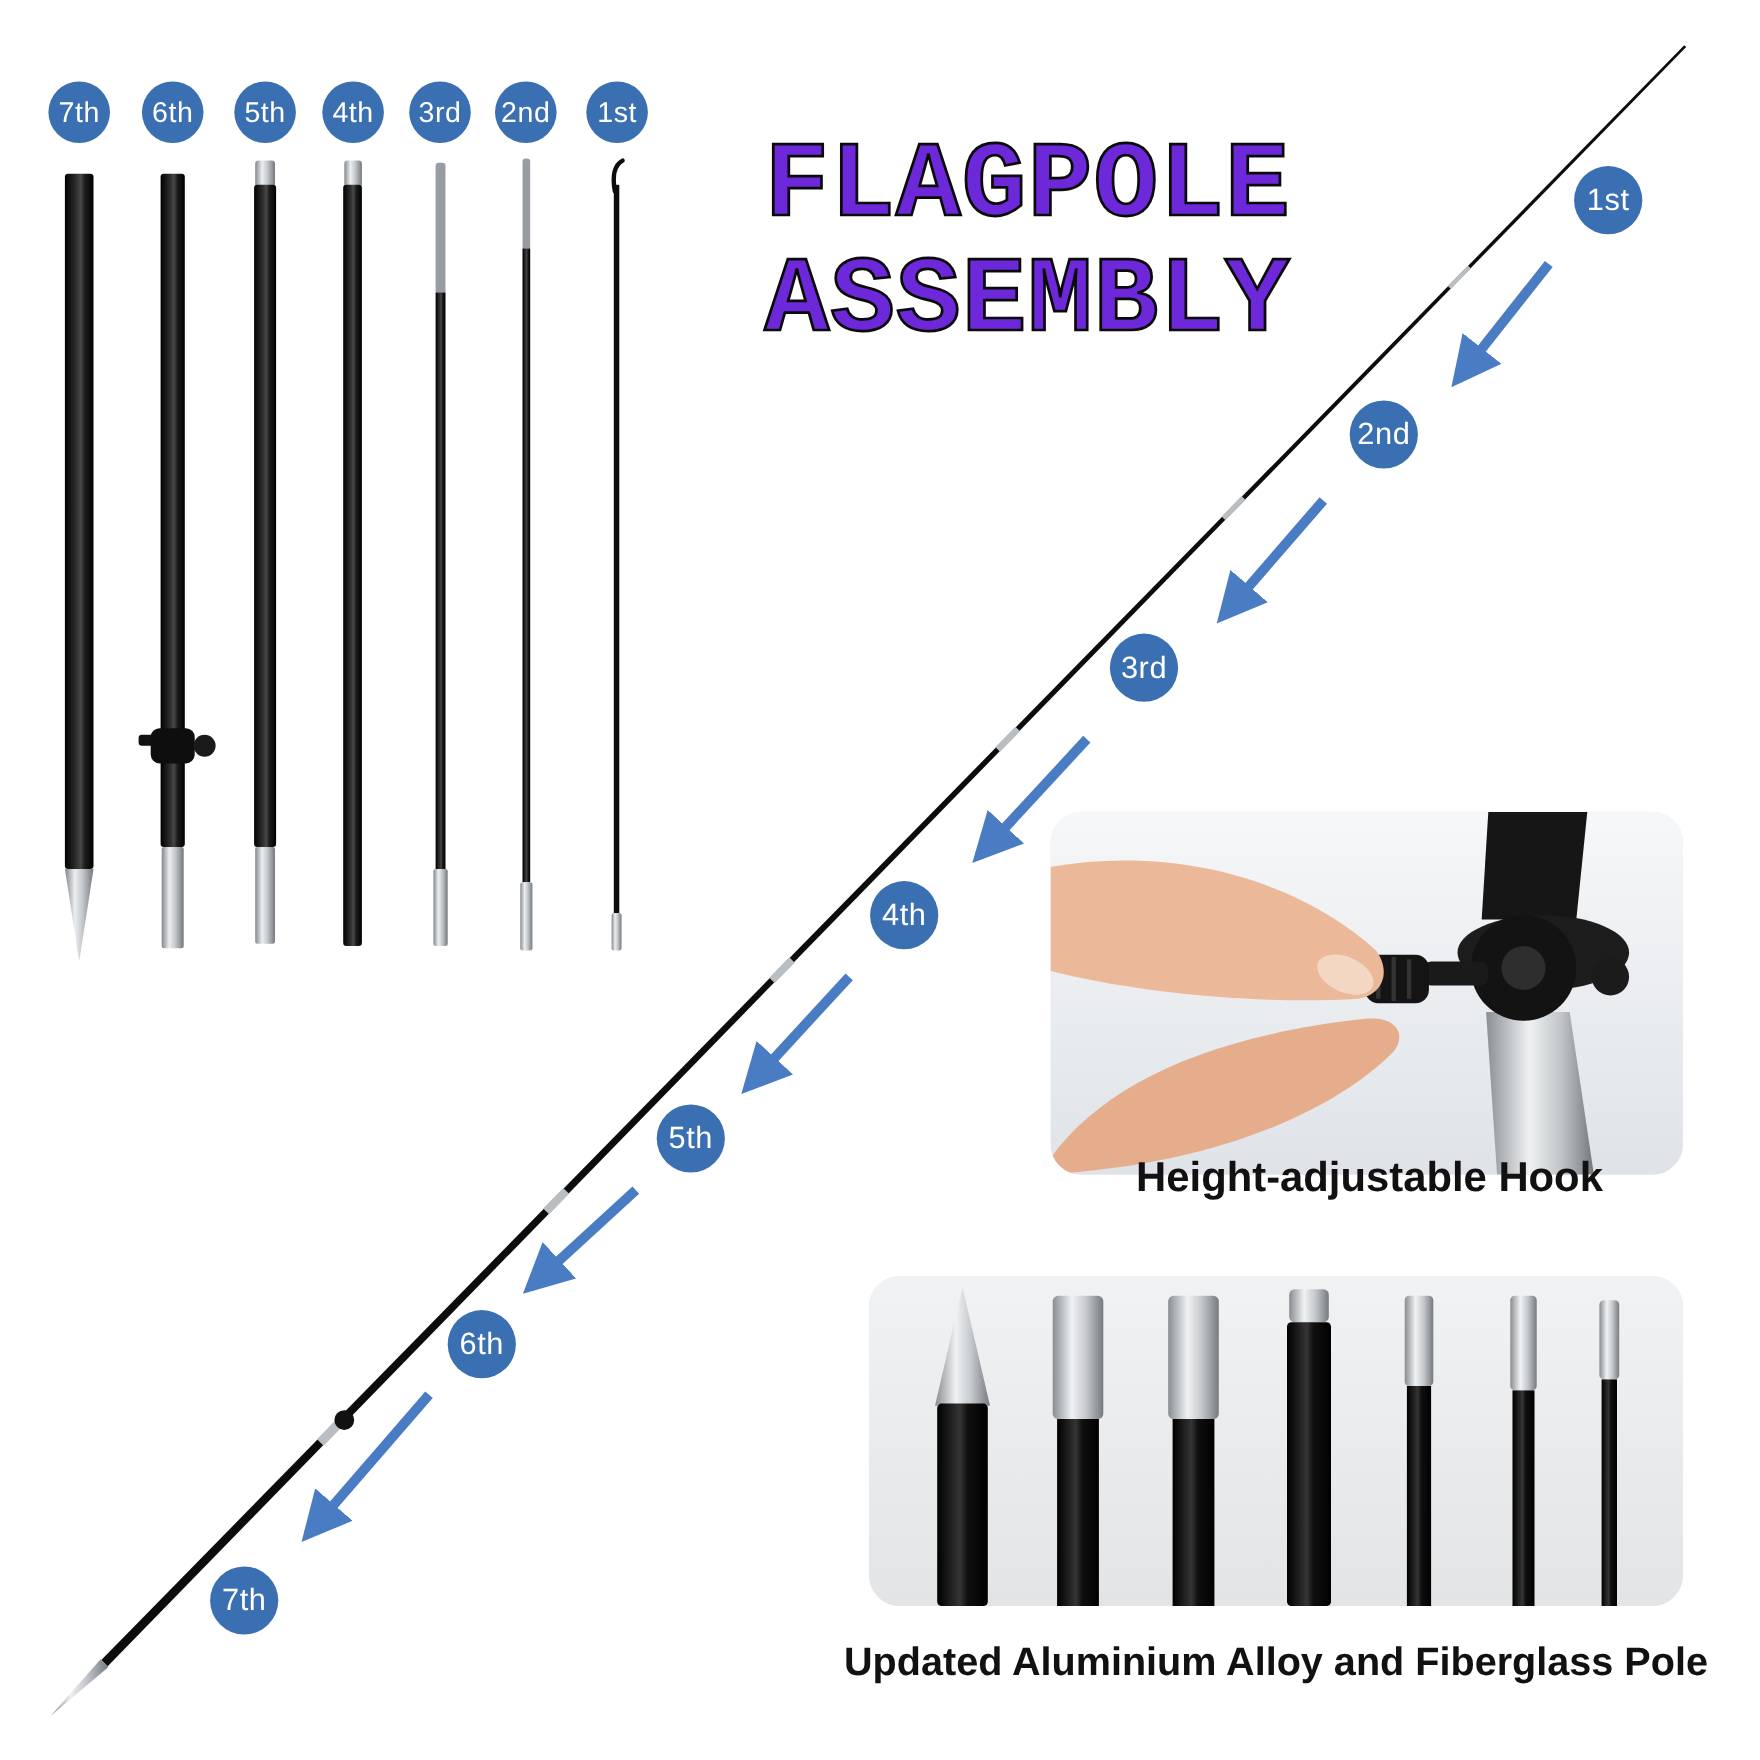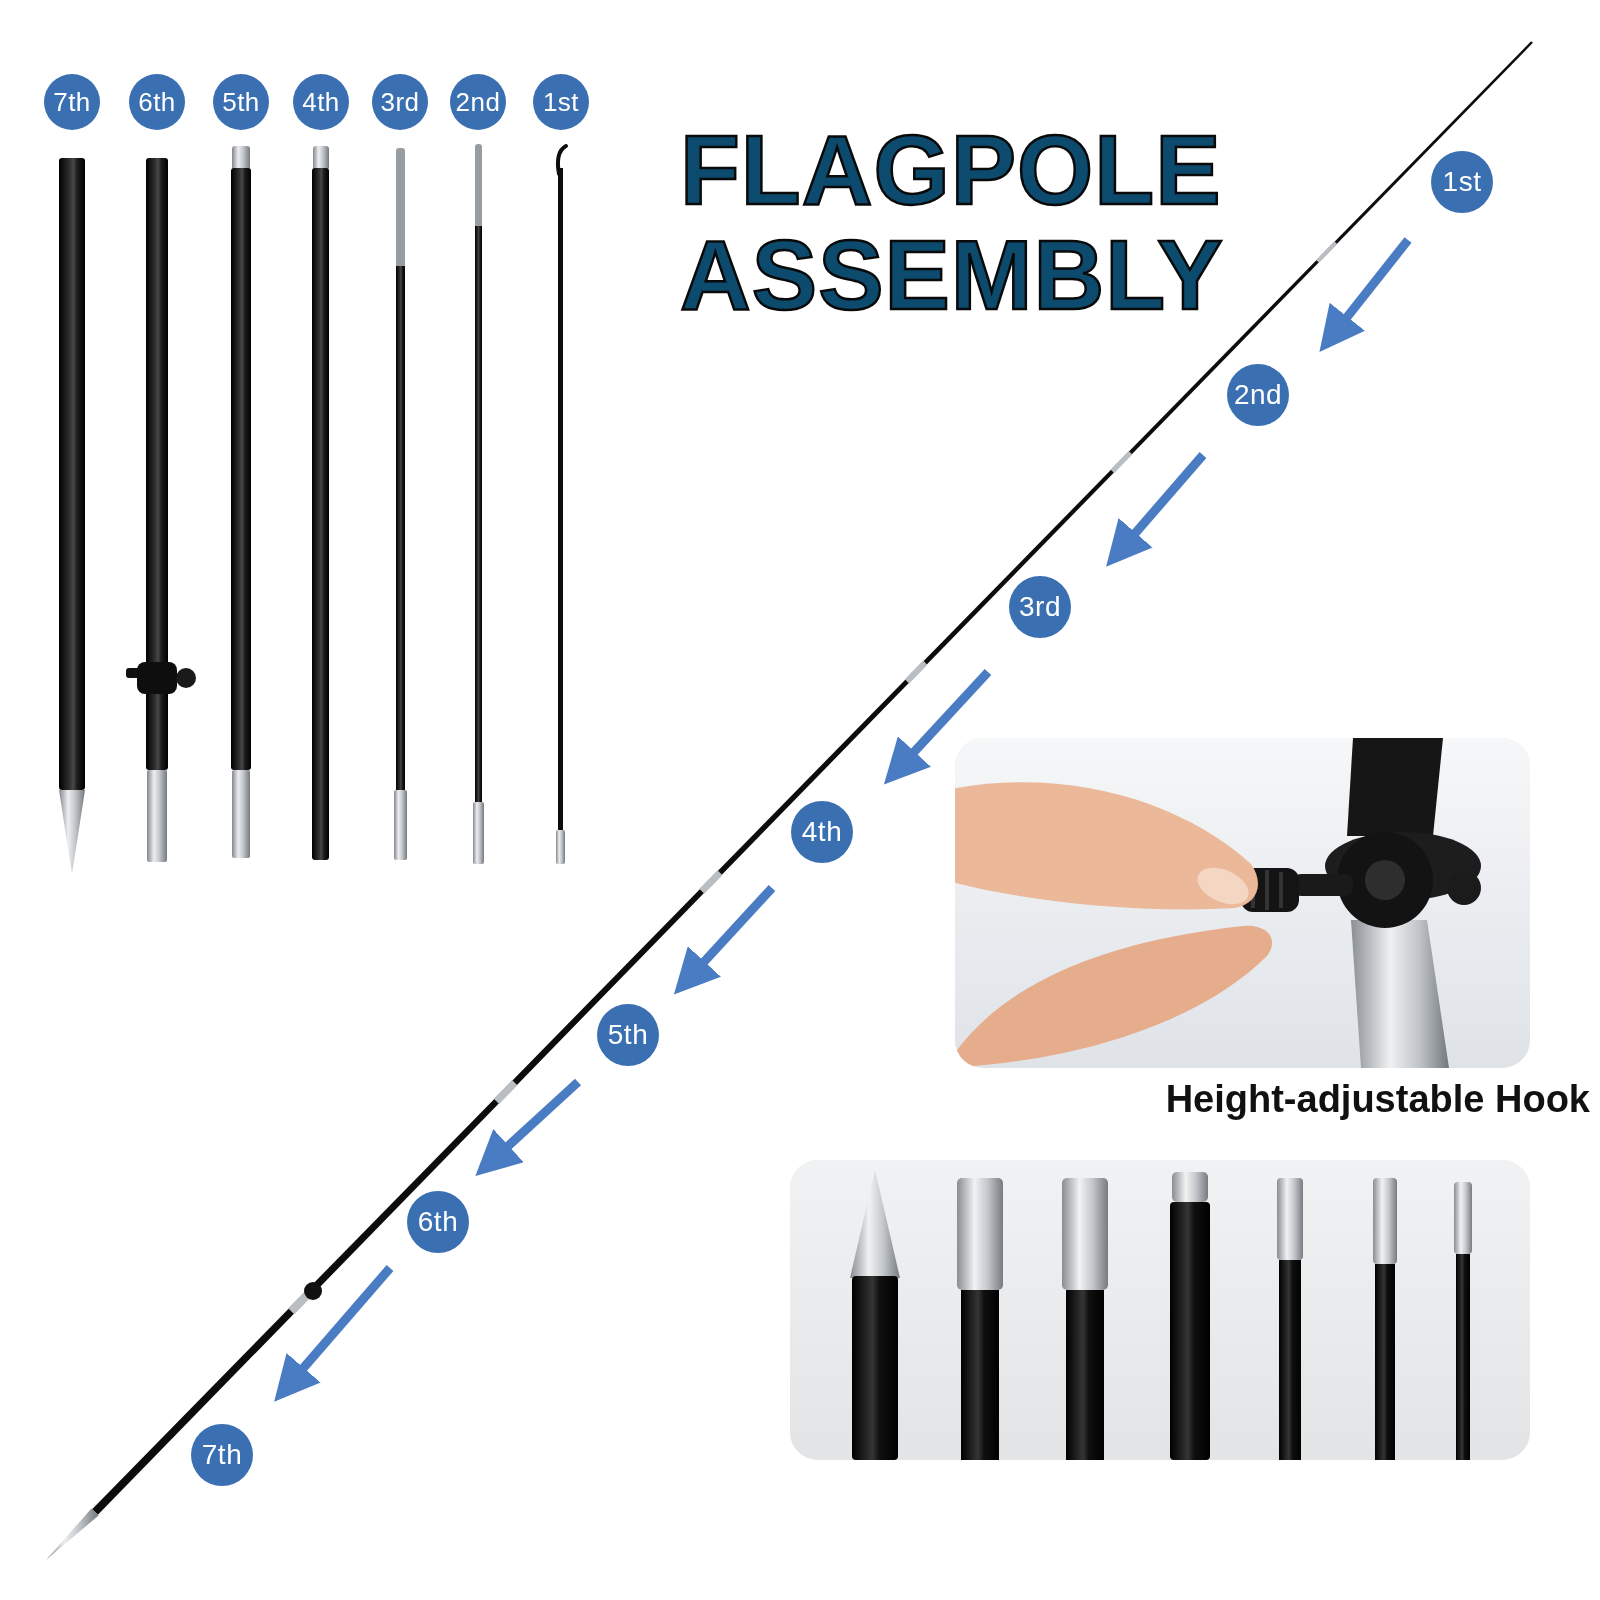--- a/index.html
+++ b/index.html
@@ -21,45 +21,46 @@
     background:#3a6fb2;
     color:#ffffff;
     font-weight:normal;
     display:flex; align-items:center; justify-content:center;
     letter-spacing:0.5px;
   }
   .badge.small { width:56px; height:56px; font-size:26px; }
   .badge.big   { width:62px; height:62px; font-size:28px; }
 
   .title {
-    position:absolute; left:680px; top:118px;
+    position:absolute; left:695px; top:118px;
     font-size:98px; line-height:1.07; font-weight:900;
-    color:#0c4a6e;
+    color:#6d28d9;
     -webkit-text-stroke:2.5px #0a0a0a;
     letter-spacing:1px;
     white-space:nowrap;
+    font-family:Liberation Mono, monospace;
   }
 
   .inset {
     position:absolute;
     border-radius:28px;
     overflow:hidden;
     background:#ebedef;
   }
   .inset-hook     { left:955px; top:738px;  width:575px; height:330px; }
   .inset-material { left:790px; top:1160px; width:740px; height:300px; }
 
   .caption {
     position:absolute;
     text-align:center;
     font-weight:700;
     color:#111111;
     white-space:nowrap;
   }
-  .caption-hook     { left:900px; top:1078px; width:690px; font-size:38px;text-align:right; }
+  .caption-hook     { left:900px; top:1050px; width:690px; font-size:38px; }
   .caption-material { left:730px; top:1490px; width:860px; font-size:36px; }
 </style>
 </head>
 <body>
 
 <div class="canvas">
 
   <svg class="poles-svg" width="640" height="900" viewBox="0 0 640 900">
     <defs>
       <linearGradient id="metalH" x1="0" y1="0" x2="1" y2="0">
@@ -270,14 +271,15 @@
       <g>
         <rect x="583" y="18" width="24" height="86" rx="4" fill="url(#metalTip)"></rect>
         <rect x="585" y="104" width="20" height="196" fill="url(#shaft)"></rect>
       </g>
       <g>
         <rect x="664" y="22" width="18" height="72" rx="4" fill="url(#metalTip)"></rect>
         <rect x="666" y="94" width="14" height="206" fill="url(#shaft)"></rect>
       </g>
     </svg>
   </div>
+  <div class="caption caption-material">Updated Aluminium Alloy and Fiberglass Pole</div>
 
 </div>
 
 </body></html>

